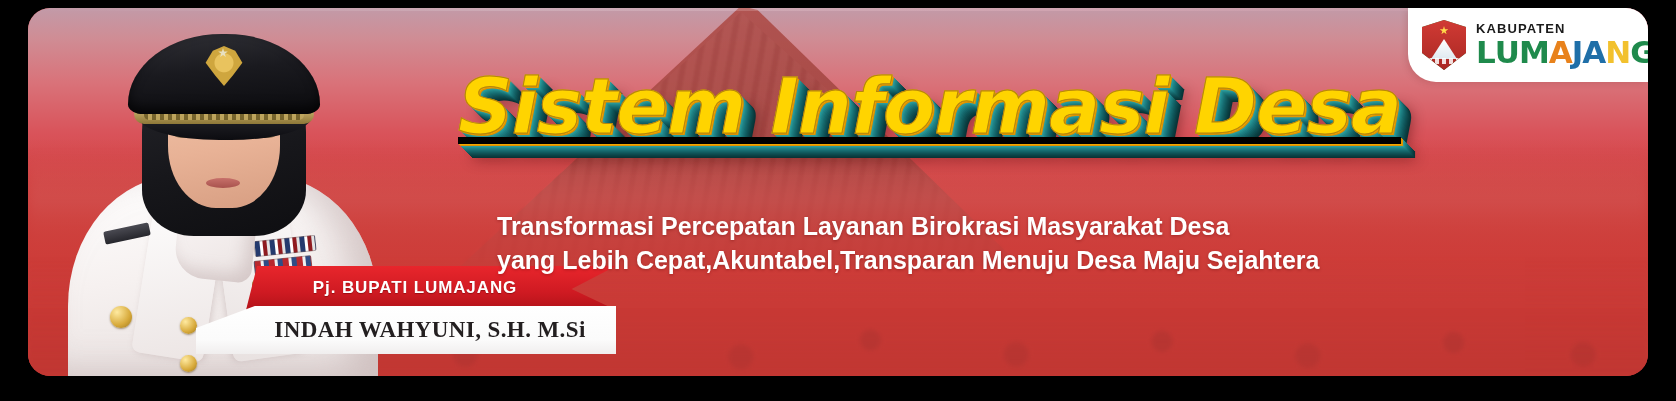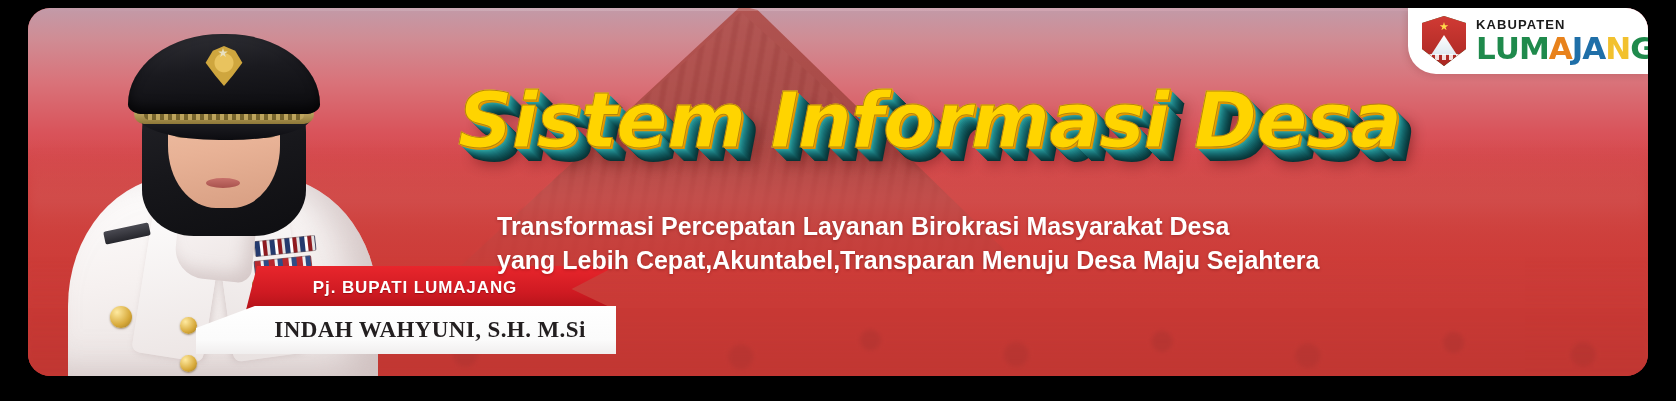--- a/index.html
+++ b/index.html
@@ -287,21 +287,21 @@
     font-family:Liberation Serif, serif;
   }
   .np-red-edge{
     position:absolute; left:38px; top:38px; width:46px; height:50px;
     background:linear-gradient(180deg,#e8262c,#b81219);
     clip-path:polygon(34% 0%, 100% 0%, 46% 100%, 0% 100%);
   }
 
   
   .title-wrap{
-    position:absolute; left:430px; top:68px; width:900px; height:110px;
+    position:absolute; left:430px; top:54px; width:900px; height:110px;text-decoration:underline;
   }
   .title3d{
     position:relative;
     font-family:"DejaVu Sans", sans-serif;
     font-size:76px;
     font-weight:bold;
     font-style:italic;
     letter-spacing:-1px;
     white-space:nowrap;
     color:#ffd400;
@@ -338,21 +338,21 @@
     line-height:1.35;
     font-weight:600;
     text-shadow:0 1px 3px rgba(110,15,15,.45);
     margin-left:41px;
   }
   .subtitle div{ white-space:nowrap; }
 
   
   .logo-card{
     position:absolute; right:0; top:0;
-    width:240px; height:66px;
+    width:240px; height:74px;
     background:#ffffff;
     border-radius:0 0 0 28px;
     display:flex; align-items:center;
     padding-left:14px;
     box-shadow:-2px 2px 6px rgba(120,40,40,.18);
   }
   .crest{
     position:relative; width:44px; height:50px; flex:0 0 auto;
     background:linear-gradient(180deg,#3f8e46,#256b31);
     clip-path:polygon(50% 0%, 100% 14%, 100% 66%, 50% 100%, 0% 66%, 0% 14%);

